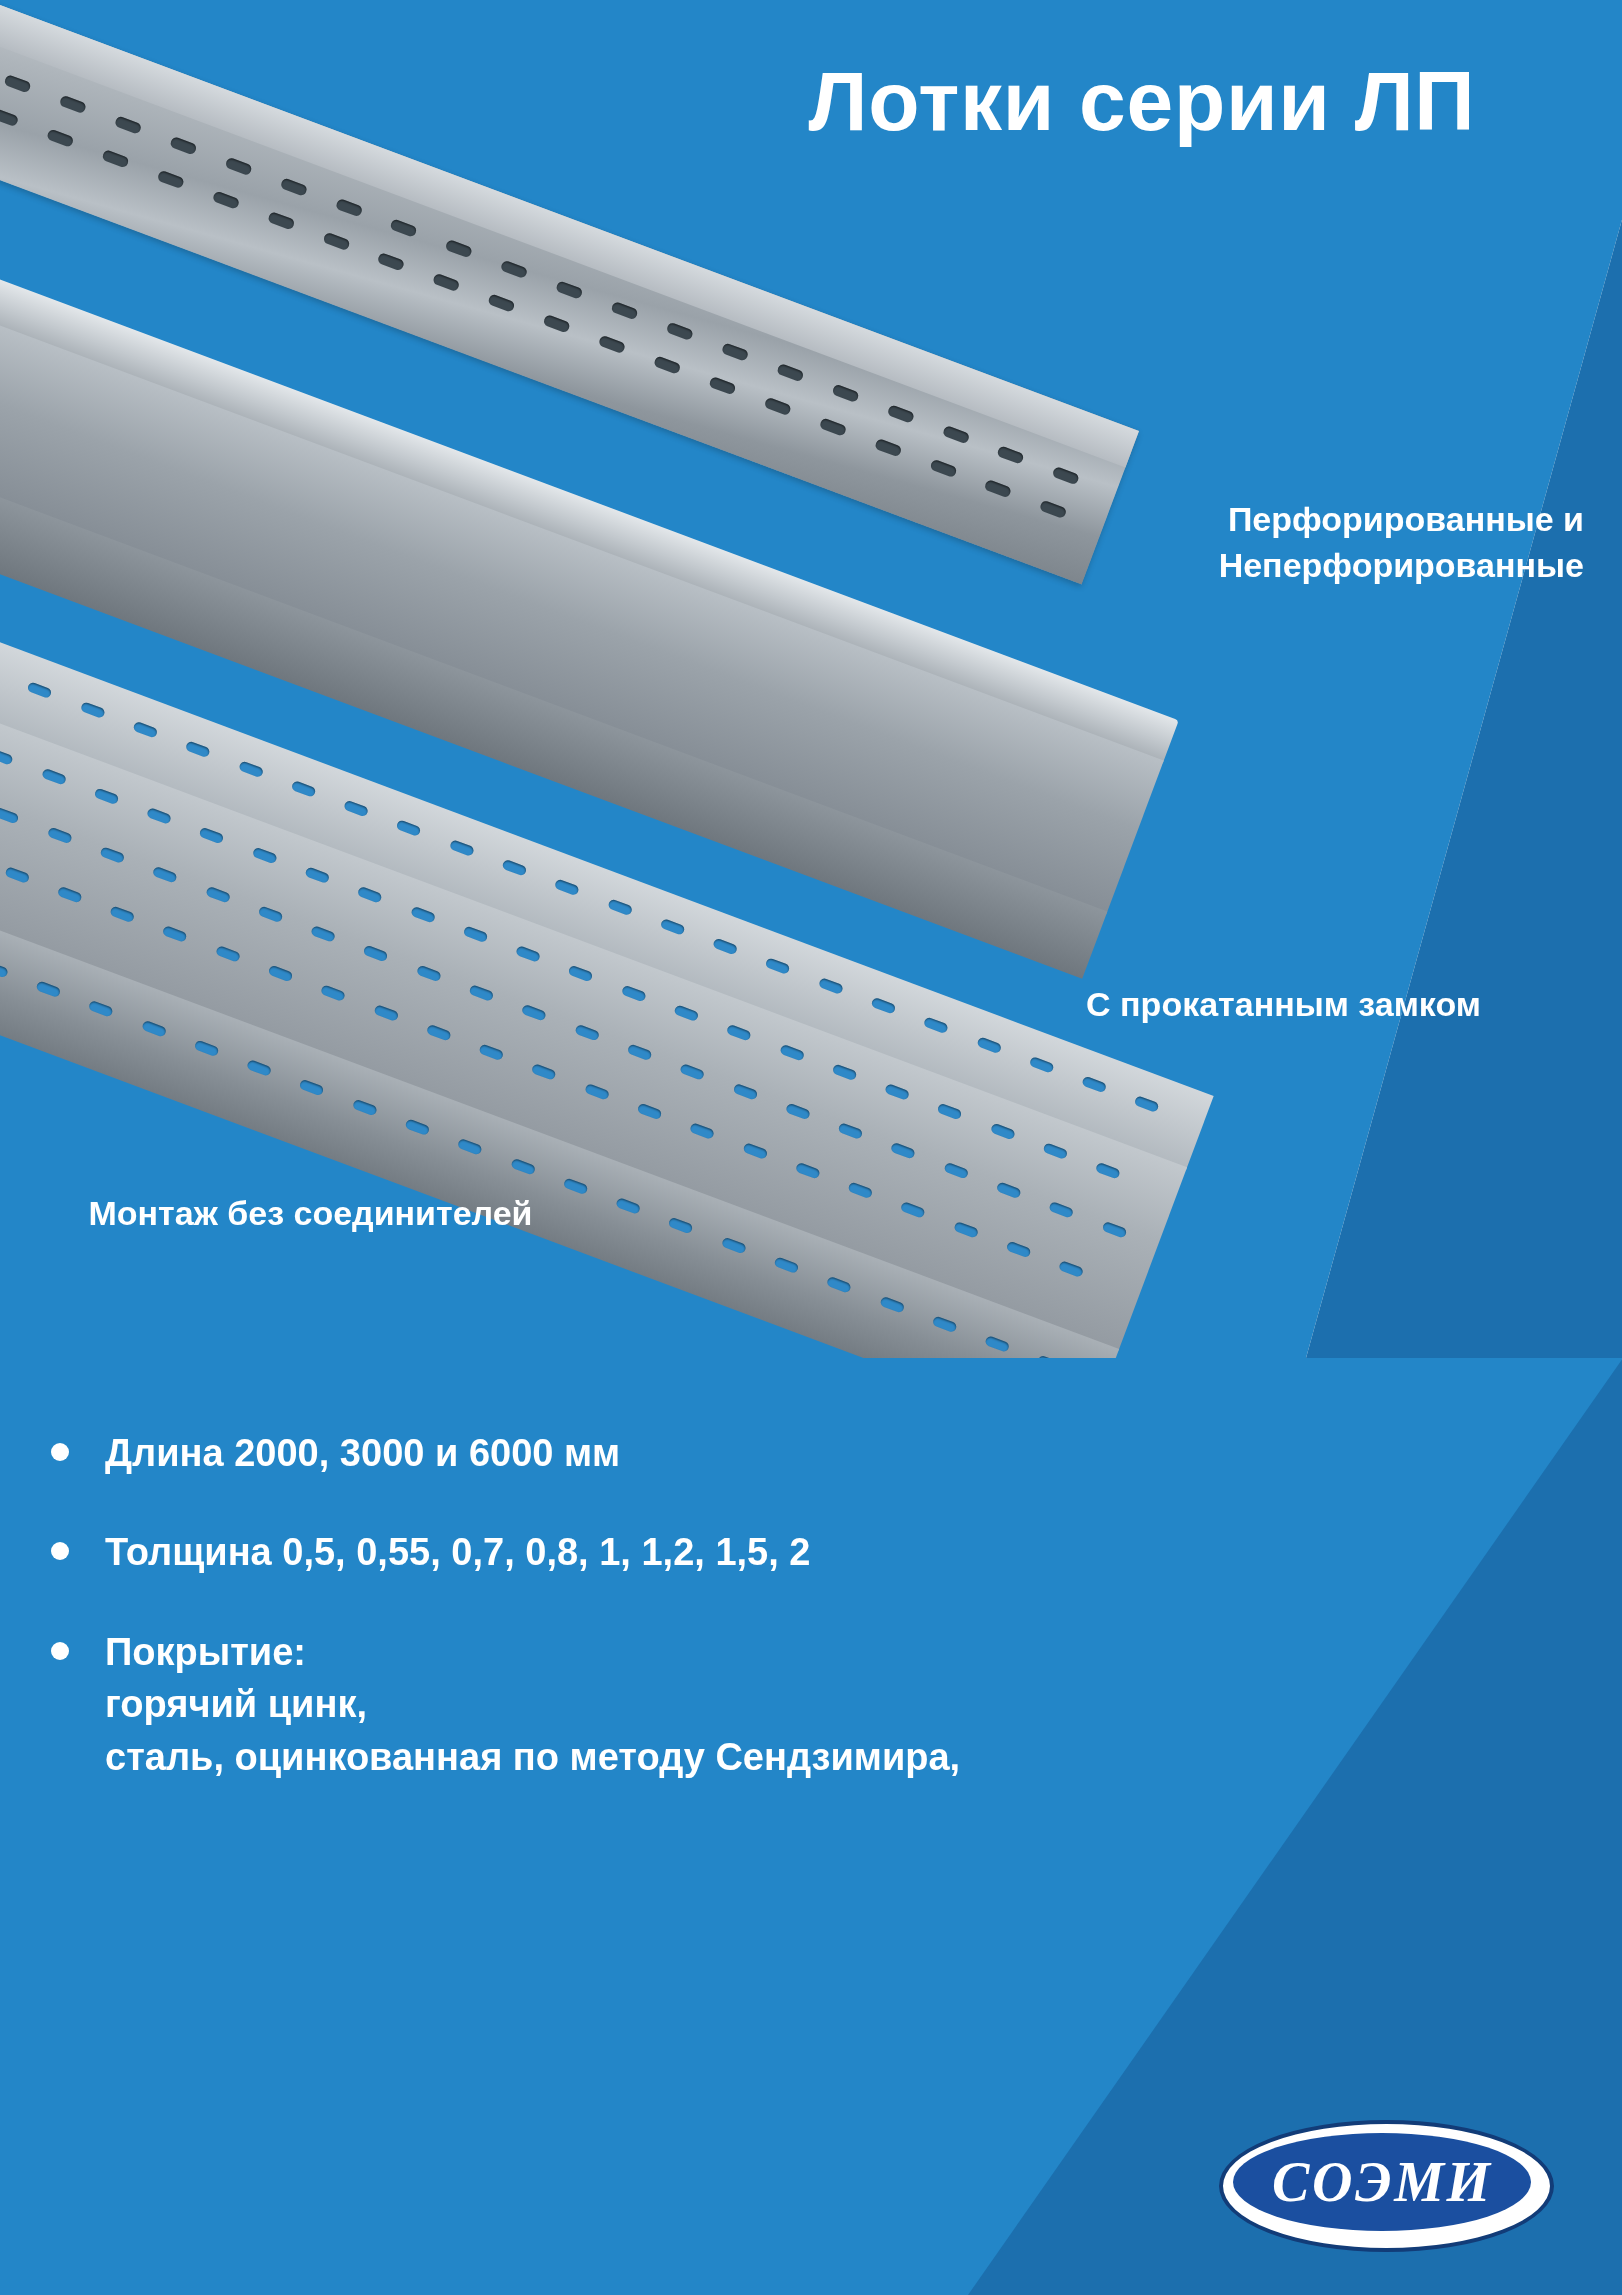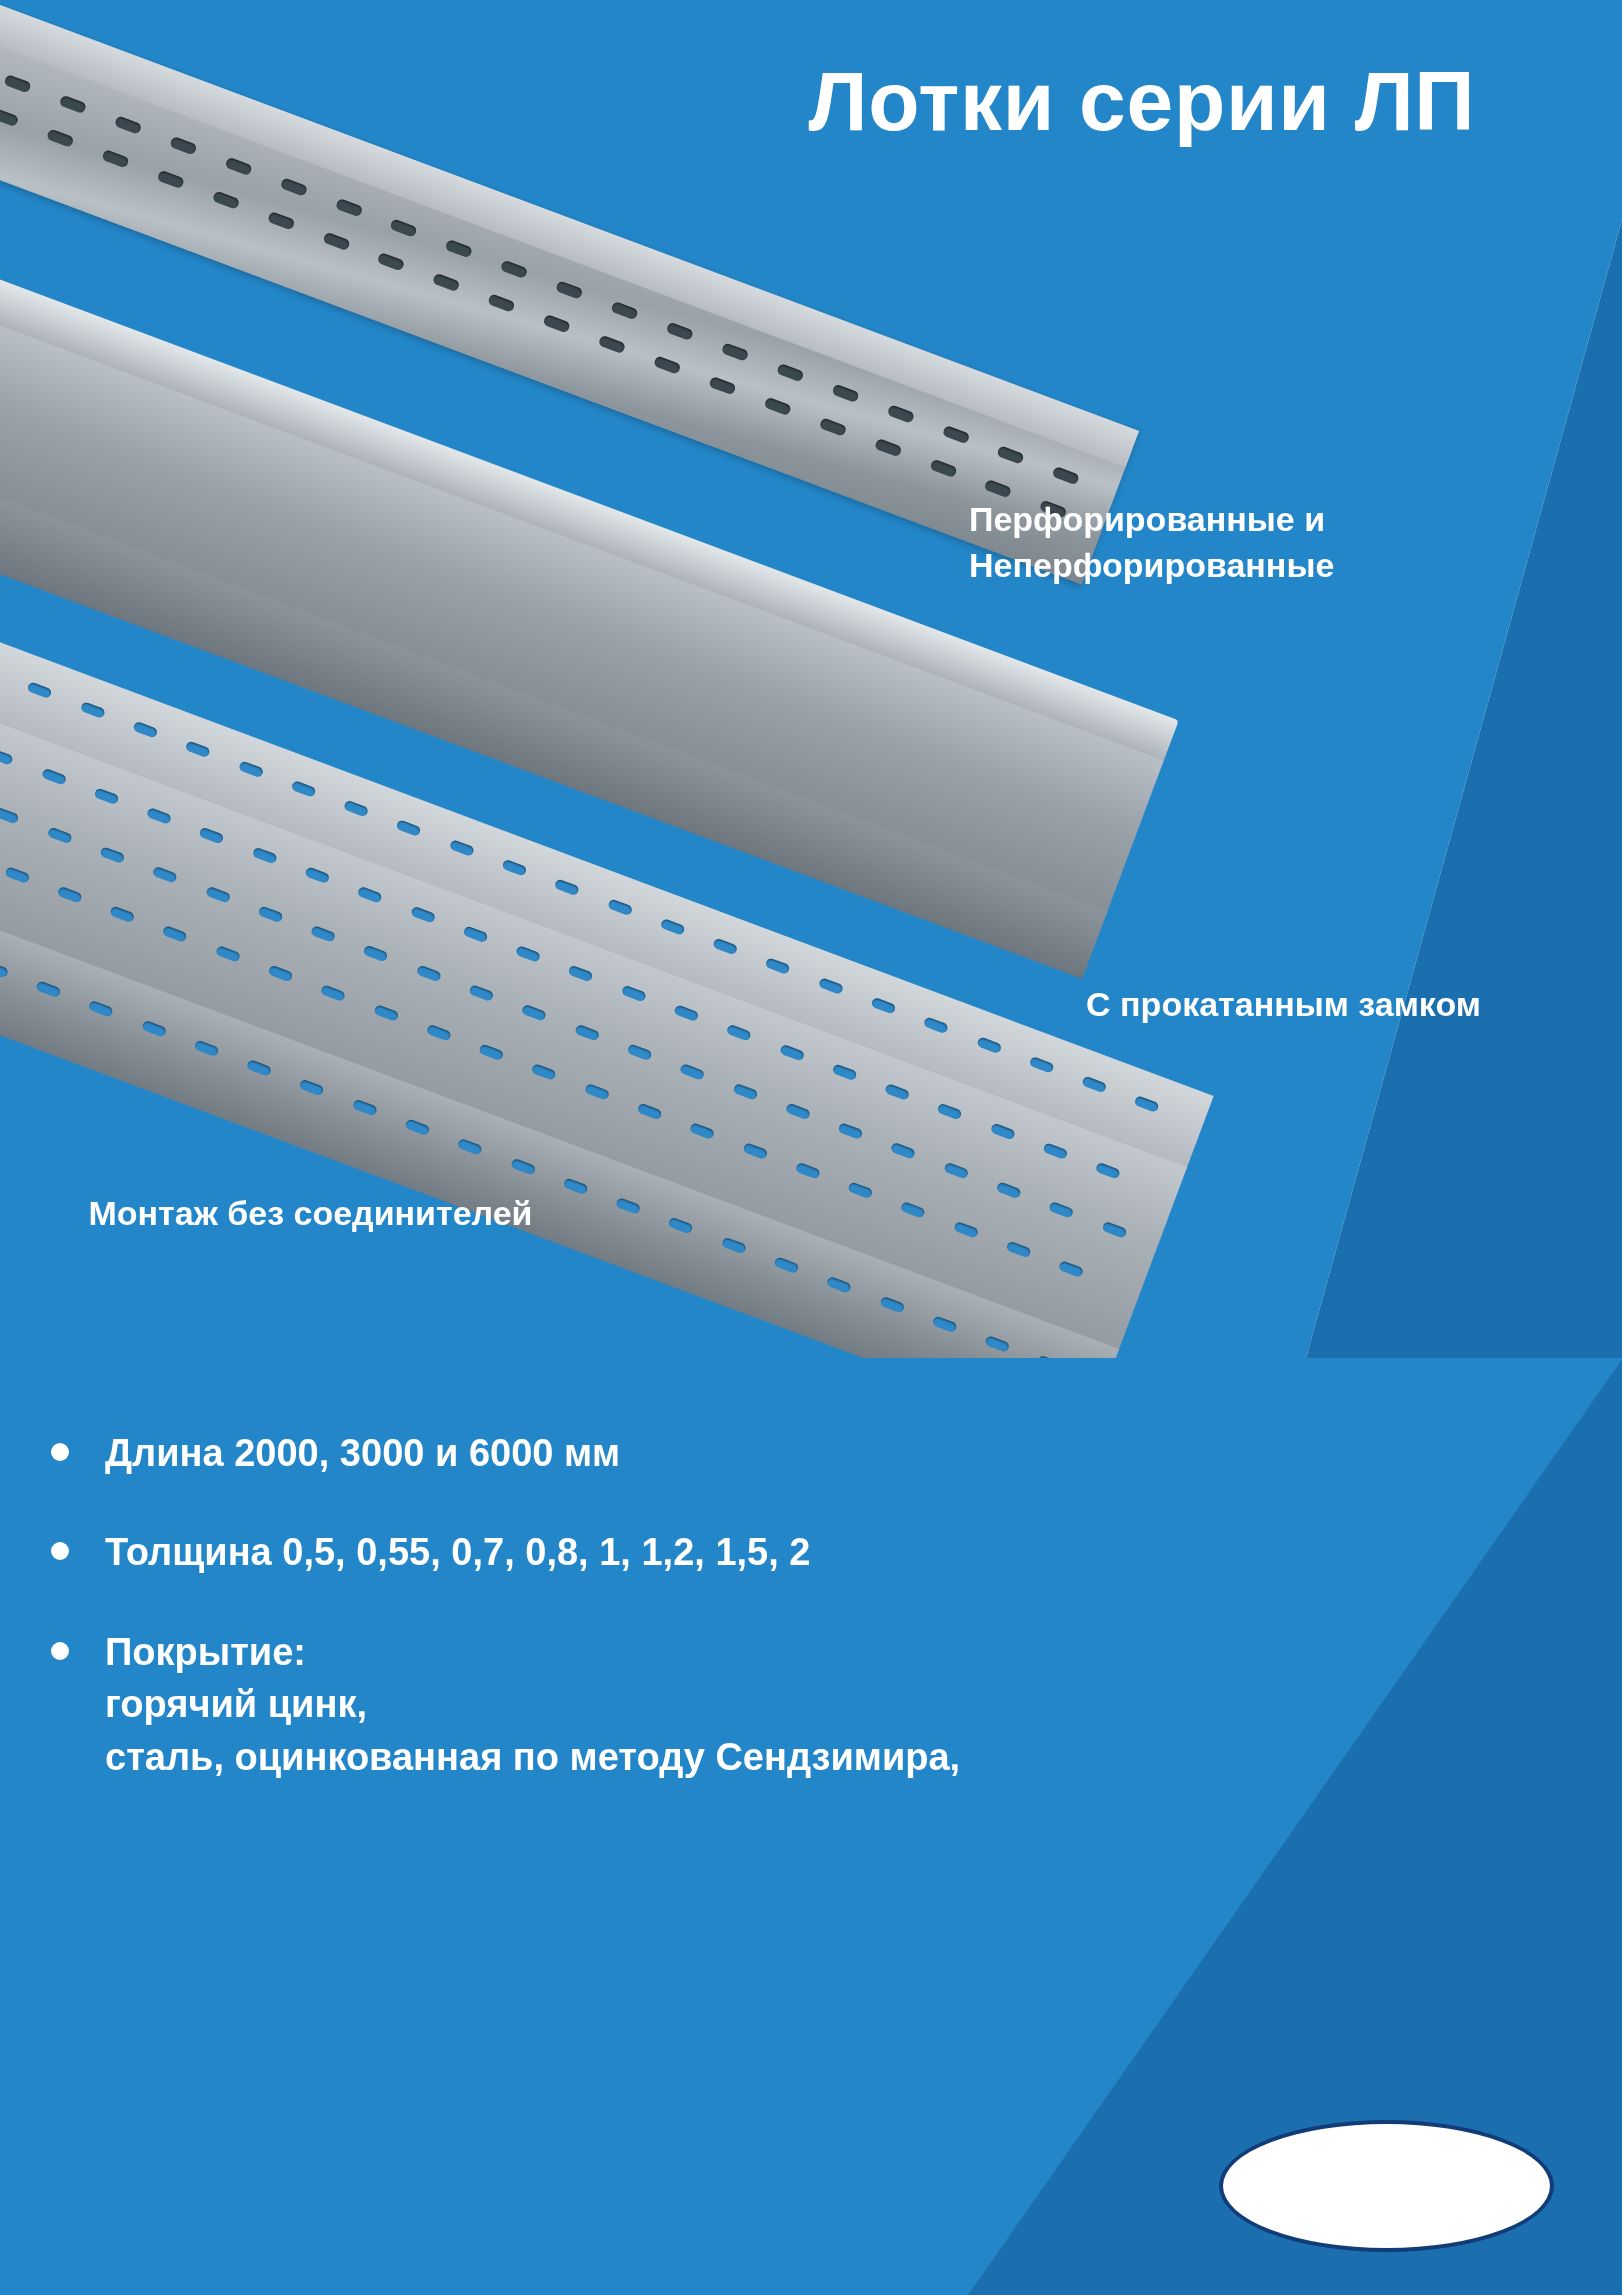--- a/index.html
+++ b/index.html
@@ -170,21 +170,21 @@
     font-size: 84px;
     font-weight: bold;
     line-height: 1.08;
     letter-spacing: 0.7px;
   }
   .label-perf {
     position: absolute;
     right: 39px;
     top: 497px;
     width: 615px;
-    text-align: left;
+    text-align: right;
     color: #ffffff;
     font-size: 34px;
     font-weight: bold;
     line-height: 1.35;
   }
   .label-lock {
     position: absolute;
     right: 104px;
     top: 982px;
     width: 471px;
@@ -512,17 +512,20 @@
         <span>Покрытие:</span>
         <span class="sub">горячий цинк,</span>
         <span class="sub">сталь, оцинкованная по методу Сендзимира,</span>
       </div>
 
 
     </div>
 
     <div class="logo">
       <div class="logo-ellipse-outer"></div>
+      <div class="logo-ellipse-inner">
+        <span class="logo-text">СОЭМИ</span>
+      </div>
     </div>
   </div>
 
 </div>
 
 
 </body></html>

